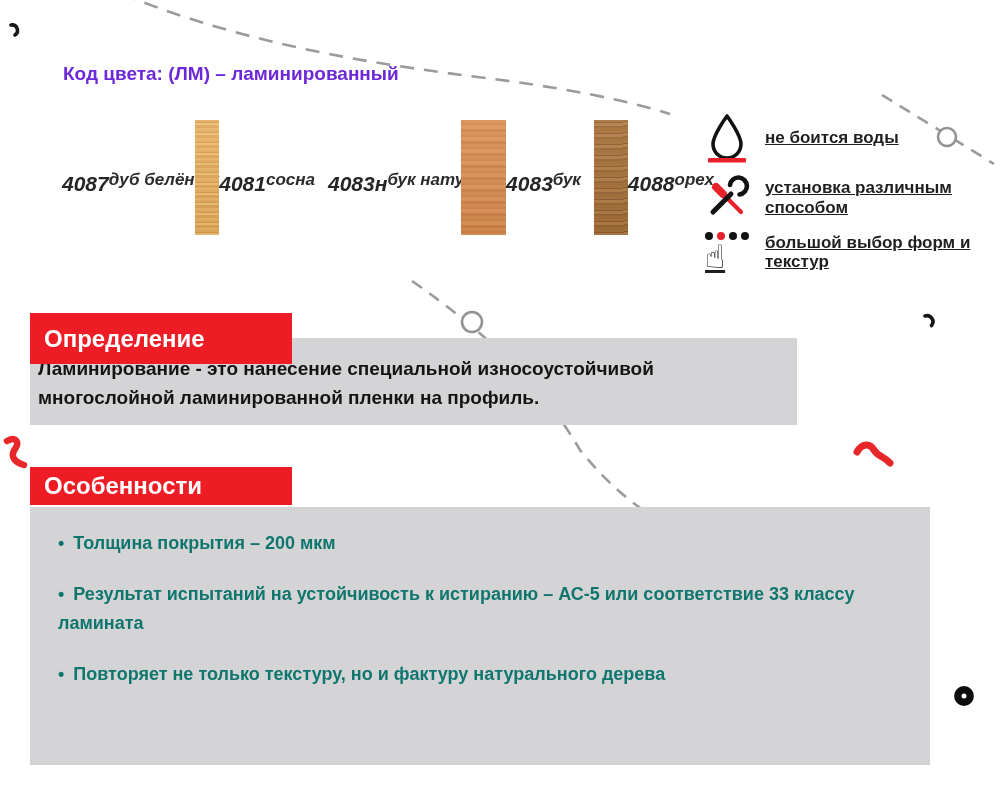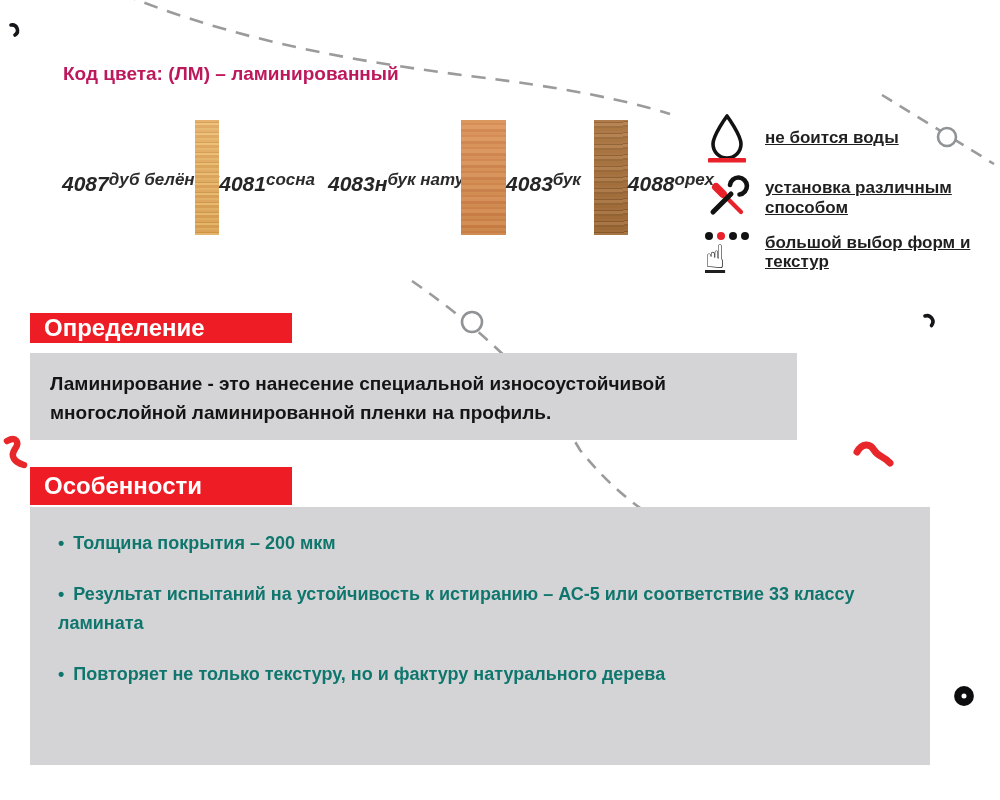--- a/index.html
+++ b/index.html
@@ -5,21 +5,21 @@
   html,body{margin:0;padding:0;background:#ffffff;}
   .page{
     position:relative;width:1000px;height:800px;margin:0 auto;overflow:hidden;
     background:#ffffff;font-family:"Liberation Sans",sans-serif;color:#1f1f1f;
   }
   
   .deco{position:absolute;inset:0;width:1000px;height:800px;z-index:1;}
   
   .header{position:absolute;left:63px;top:54px;z-index:2;}
   .title{font-size:29px;font-weight:800;color:#262626;letter-spacing:.2px;margin:0;}
-  .subtitle{font-size:19px;font-weight:600;color:#be185d;margin-top:9px;}
+  .subtitle{font-size:19px;font-weight:600;color:#6d28d9;margin-top:9px;}
   .subtitle .code{font-weight:800;}
   
   .swatches{position:absolute;left:62px;top:120px;z-index:2;display:flex;gap:13px;}
   .swatch{width:120px;display:flex;flex-direction:row;align-items:center;font-style:italic;}
   .chip{width:108px;height:115px;}
   .sw-4087{background-image:linear-gradient(180deg,rgba(255,255,255,.18),rgba(0,0,0,.05)),
     repeating-linear-gradient(178deg,#d6cbbb 0 2px,#cabda9 2px 3px,#d2c6b4 3px 6px,#ddd3c6 6px 8px,#c8bba7 8px 10px);}
   .sw-4081{background-image:linear-gradient(180deg,rgba(255,255,255,.10),rgba(0,0,0,.04)),
     repeating-linear-gradient(179deg,#e2a95c 0 2px,#d49a49 2px 3px,#ecbd70 3px 5px,#dda253 5px 8px,#e7b264 8px 10px);}
   .sw-4083n{background-image:radial-gradient(2.4px 1.4px at 5px 4px,rgba(151,99,35,.55) 50%,transparent 55%),
@@ -36,24 +36,24 @@
   .benefit{display:flex;align-items:center;gap:14px;}
   .b-icon{width:48px;flex:0 0 48px;display:flex;flex-direction:column;align-items:center;justify-content:center;}
   .b-label{font-size:17px;font-weight:600;line-height:1.15;color:#1f1f1f;}
   .dots{display:flex;gap:4px;margin:0 0 1px 2px;align-self:flex-start;}
   .dot{width:8px;height:8px;border-radius:50%;background:#121212;}
   .dot.red{background:#e8212a;}
   .hand{font-family:"DejaVu Sans",sans-serif;font-size:33px;line-height:.95;color:#121212;margin-left:2px;align-self:flex-start;}
   
   .banner{position:absolute;left:30px;width:262px;background:#ee1c24;color:#fff;
     font-size:24px;font-weight:700;display:flex;align-items:center;padding-left:14px;box-sizing:border-box;z-index:3;}
-  .banner.def{top:313px;height:30px;}
+  .banner.def{top:313px;height:51px;}
   .banner.feat{top:467px;height:38px;}
   .graybox{position:absolute;left:30px;background:#d4d4d6;box-sizing:border-box;z-index:2;}
-  .graybox.def{top:353px;width:767px;height:87px;padding:17px 20px;}
+  .graybox.def{top:338px;width:767px;height:87px;padding:17px 8px;}
   .def-text{font-size:19px;font-weight:700;line-height:1.5;color:#141414;white-space:pre-line;}
   .graybox.feat{top:507px;width:900px;height:258px;padding:22px 26px 0 28px;}
   .feat-list{list-style:none;margin:0;padding:0;}
   .feat-item{font-size:18px;font-weight:600;color:#0f766e;line-height:1.65;margin-bottom:21px;white-space:pre-line;}
   .feat-item::before{content:"•";margin-right:9px;}
 </style>
 </head>
 <body>
 
 <div class="page">

